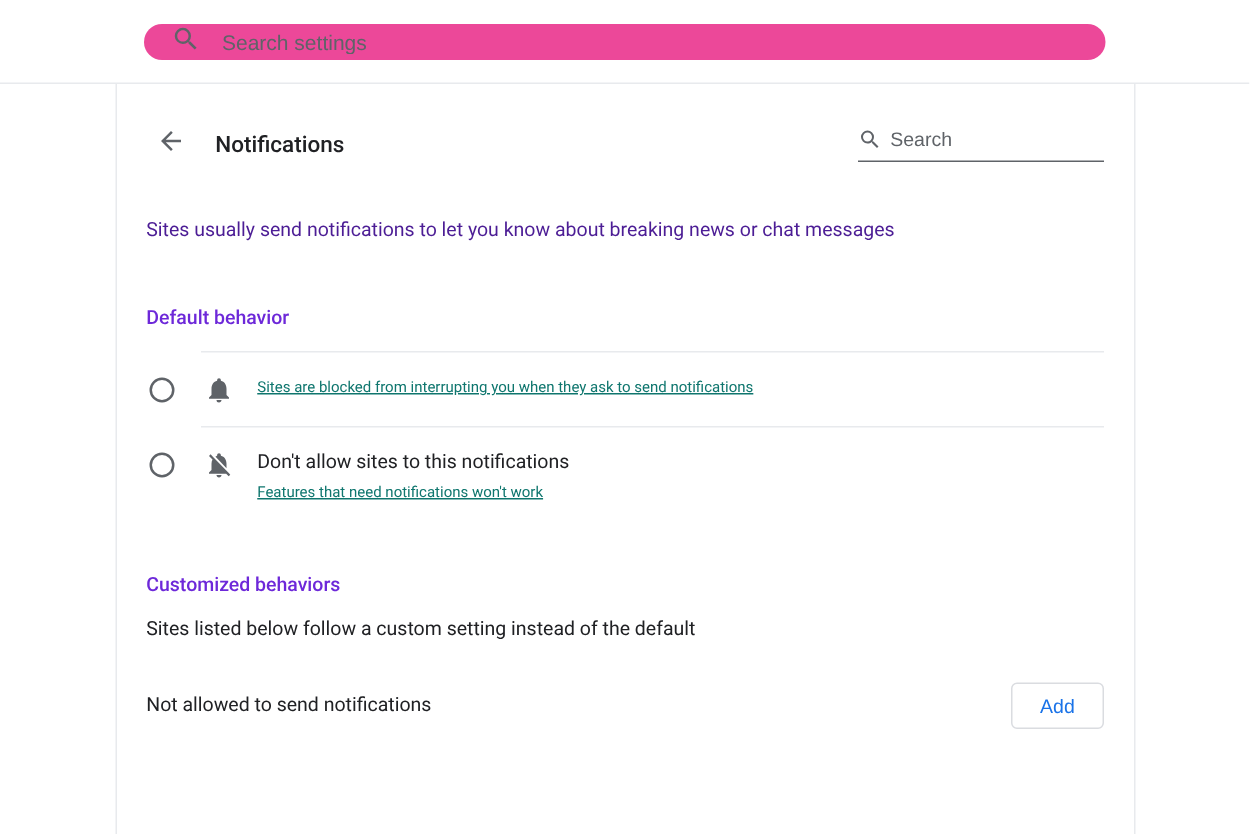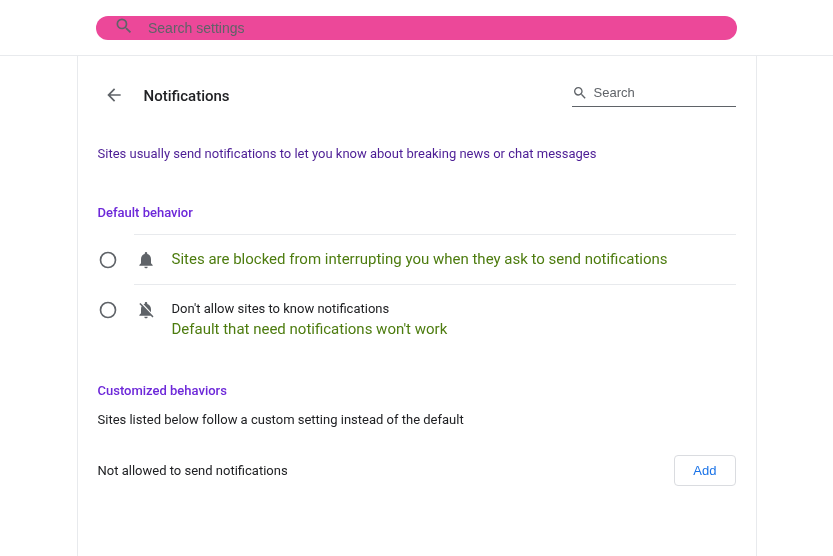--- a/index.html
+++ b/index.html
@@ -161,23 +161,24 @@
     }
     .option-text {
       margin-left: 16px;
     }
     .option-title {
       font-size: 13px;
       color: #202124;
       line-height: 20px;
     }
     .option-desc {
-      font-size: 15px;
-      color: #4d7c0f;
+      font-size: 10px;
+      color: #0f766e;
       line-height: 20px;
+      text-decoration: underline;
     }
     .custom-row {
       display: flex;
       align-items: center;
       justify-content: space-between;
       margin-top: 28px;
     }
     .custom-row .label {
       font-size: 13px;
       color: #202124;
@@ -265,22 +266,22 @@
           <svg viewBox="0 0 24 24">
               <circle cx="12" cy="12" r="9" fill="none" stroke="#5f6368" stroke-width="2"></circle>
             </svg>
         </span>
         <span class="option-icon">
           <svg viewBox="0 0 24 24">
               <path d="M20 18.69L7.84 6.14 5.27 3.49 4 4.76l2.8 2.8v.01c-.52.99-.8 2.16-.8 3.42v5l-2 2v1h13.73l2 2L21 19.72l-1-1.03zM12 22c1.11 0 2-.89 2-2h-4c0 1.11.89 2 2 2zm6-7.32V11c0-3.08-1.64-5.64-4.5-6.32V4c0-.83-.67-1.5-1.5-1.5s-1.5.67-1.5 1.5v.68c-.15.03-.29.08-.42.12-.1.03-.2.07-.3.11h-.01c-.01 0-.01 0-.02.01-.23.09-.46.2-.68.31 0 0-.01 0-.01.01L18 14.68z"></path>
             </svg>
         </span>
         <div class="option-text">
-          <div class="option-title">Don't allow sites to know notifications</div>
-          <div class="option-desc">Default that need notifications won't work</div>
+          <div class="option-title">Don't allow sites to this notifications</div>
+          <div class="option-desc">Features that need notifications won't work</div>
         </div>
       </div>
 
     </div>
   </div>
 
   <div>
     <div class="section-title">Customized behaviors</div>
     <div class="section-sub">Sites listed below follow a custom setting instead of the default</div>
 

